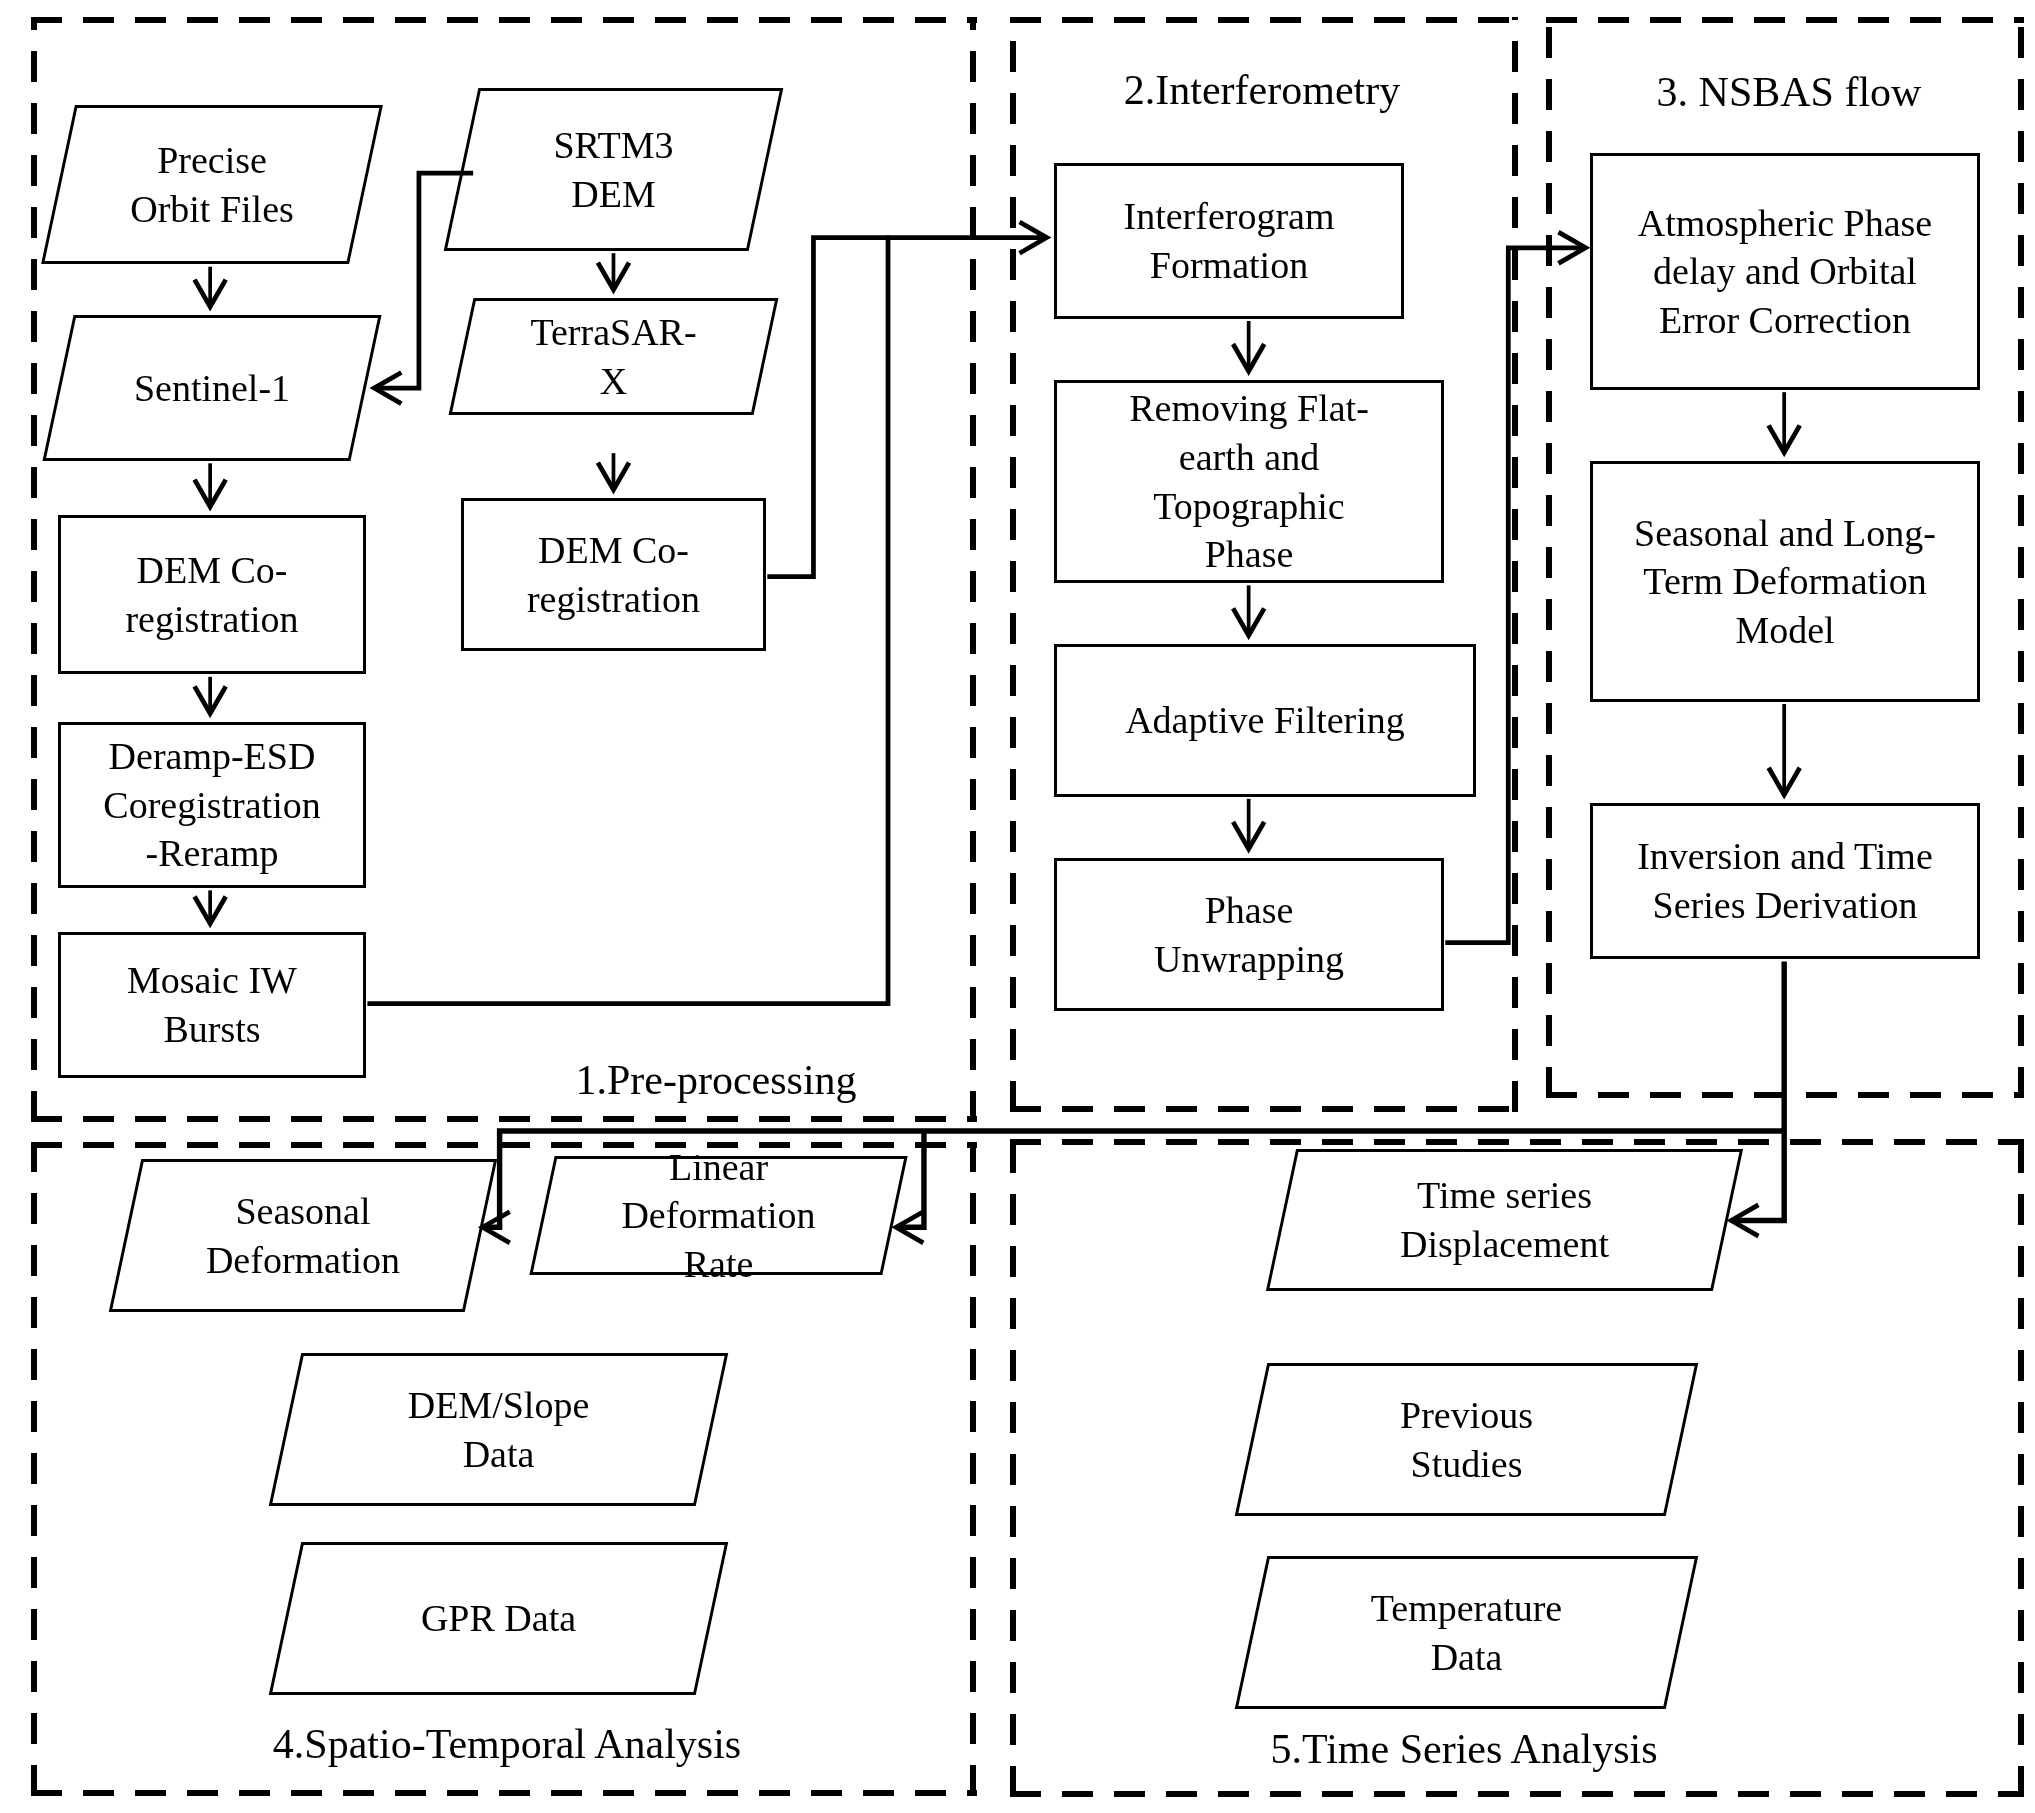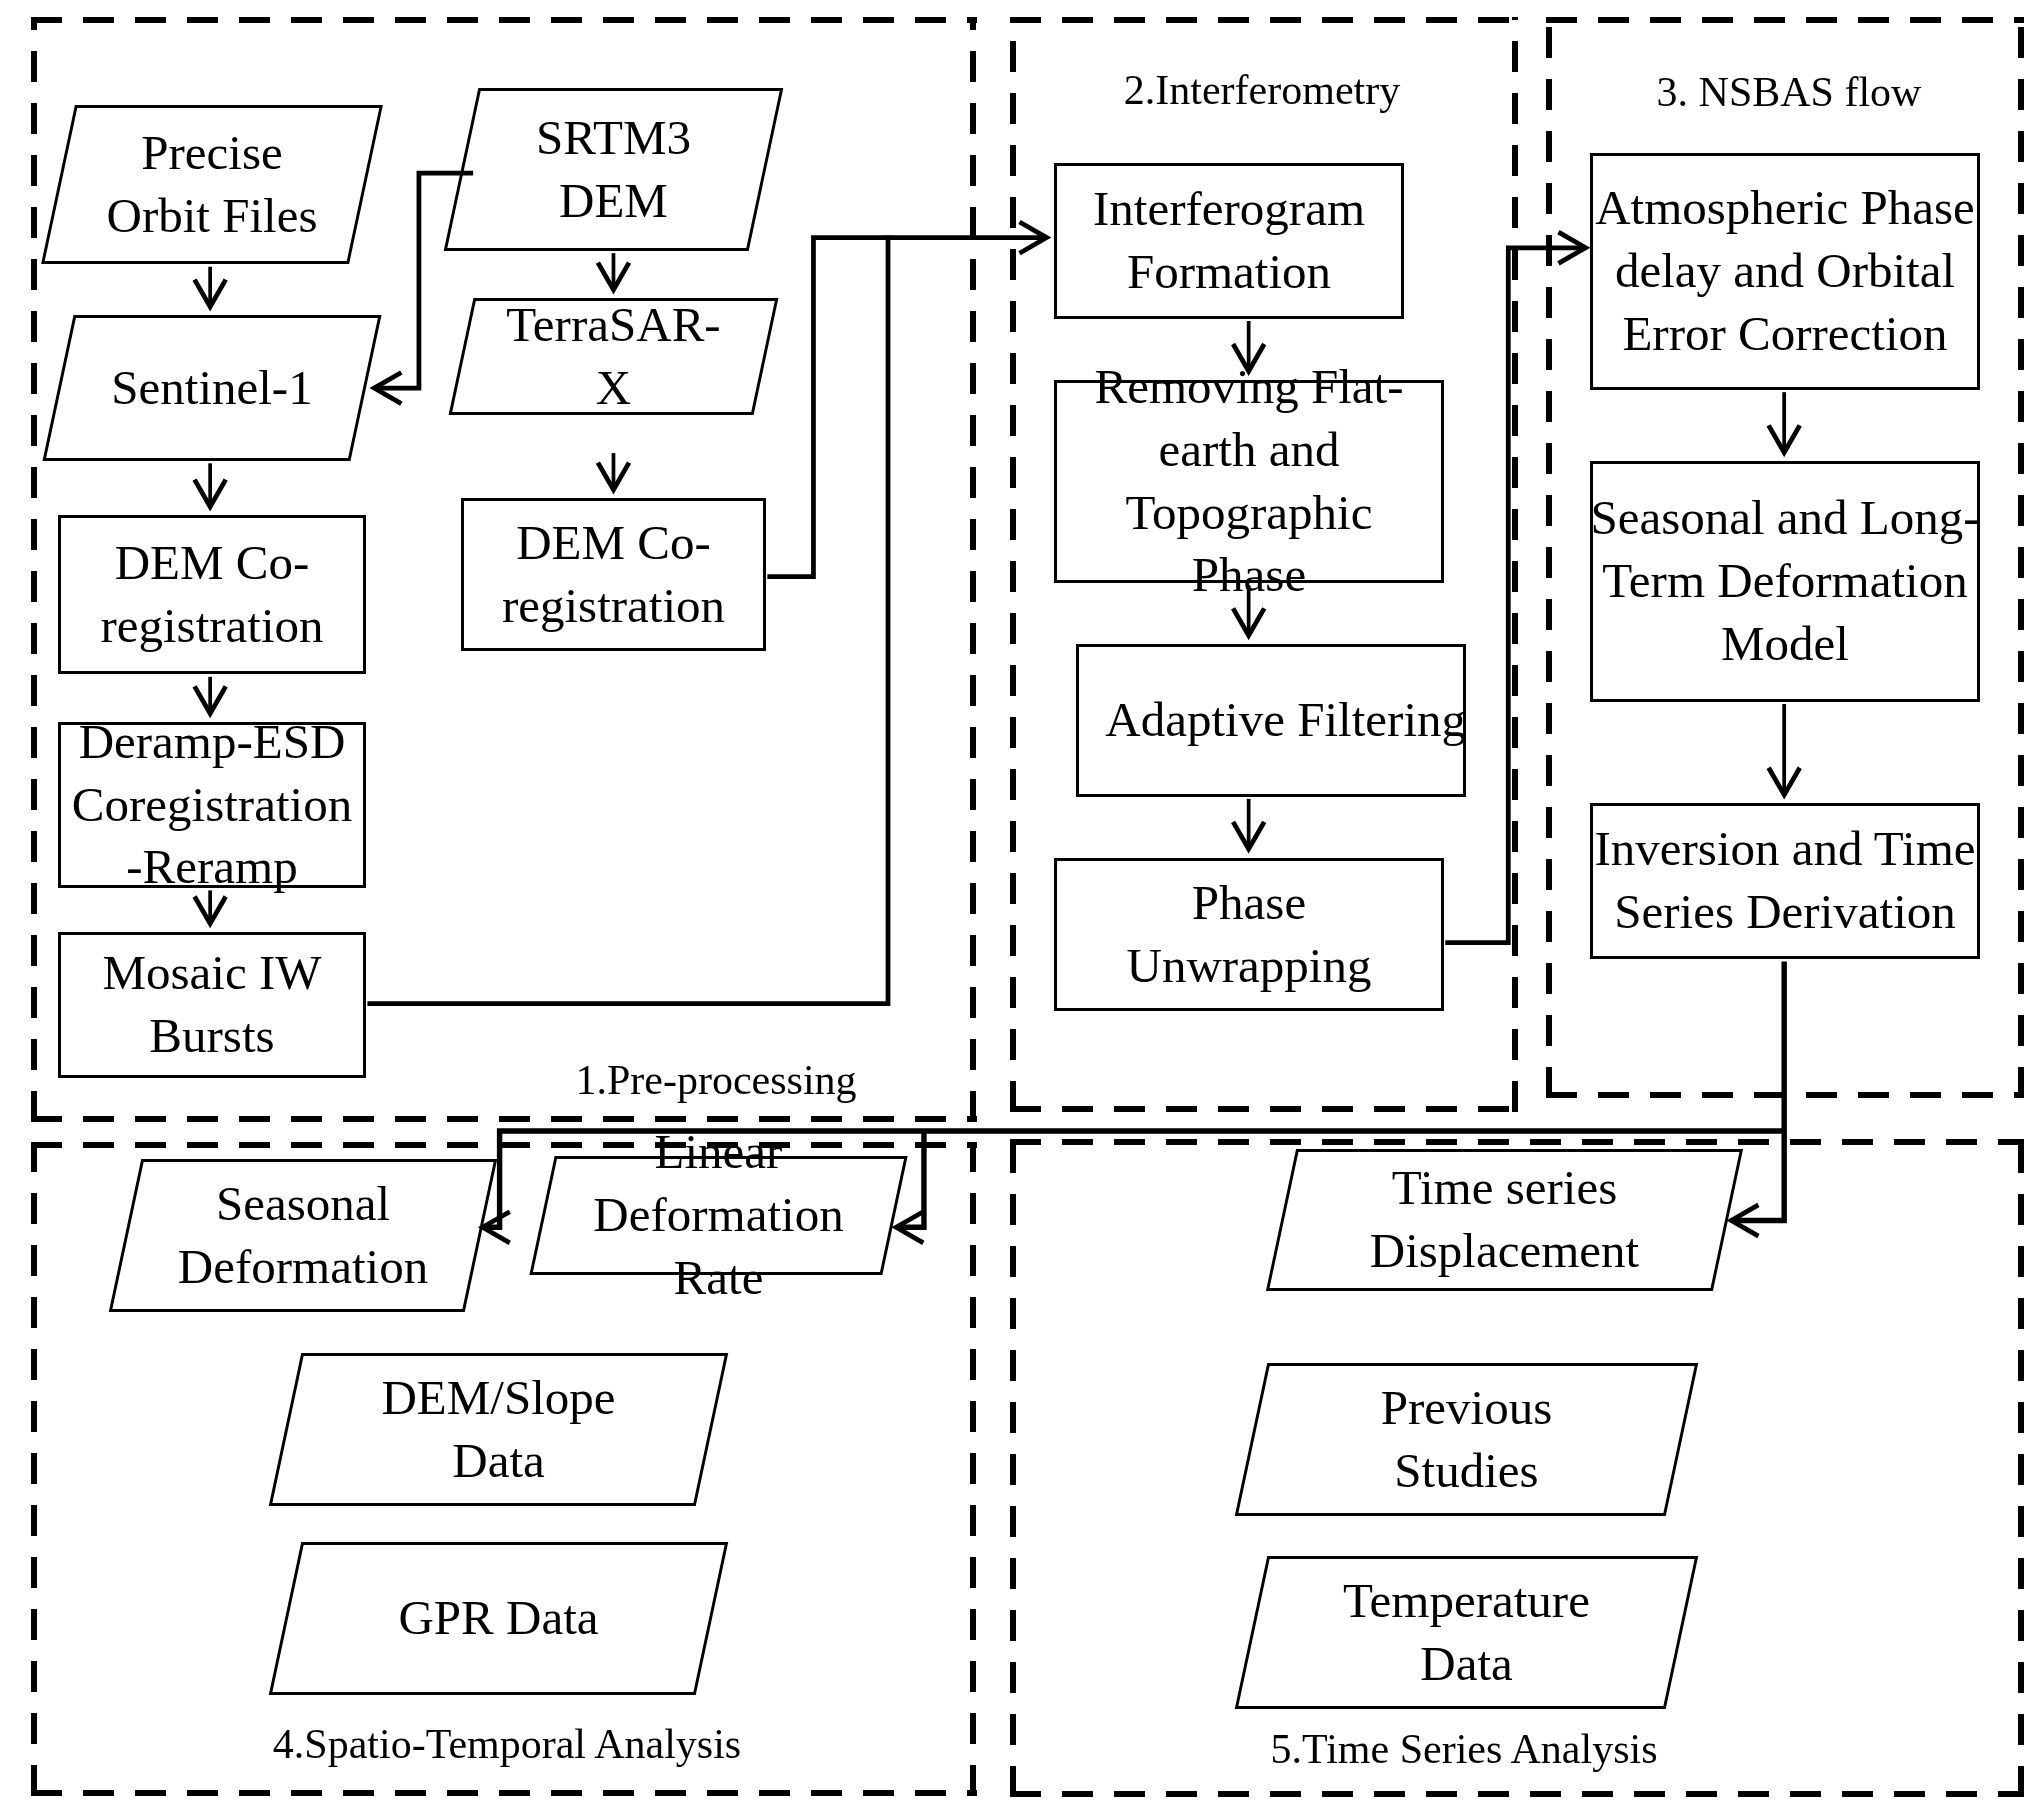--- a/index.html
+++ b/index.html
@@ -50,21 +50,21 @@
     background: #fff;
     box-sizing: border-box;
   }
   .node.para .shape {
     transform: skewX(-12deg);
   }
   .node .label {
     position: relative;
     z-index: 1;
     text-align: center;
-    font-size: 49px;
+    font-size: 38px;
     line-height: 1.28;
     white-space: pre-line;
   }
 
   #wires {
     position: absolute;
     left: 0;
     top: 0;
     z-index: 2;
     pointer-events: none;
@@ -136,21 +136,21 @@
     <div class="label">Interferogram
 Formation</div>
   </div>
   <div class="node" style="left:1054px; top:380px; width:390px; height:203px;">
     <div class="shape"></div>
     <div class="label">Removing Flat-
 earth and
 Topographic
 Phase</div>
   </div>
-  <div class="node" style="left:1076px; top:644px; width:390px; height:153px;justify-content:flex-end;">
+  <div class="node" style="left:1054px; top:644px; width:422px; height:153px;">
     <div class="shape"></div>
     <div class="label">Adaptive Filtering</div>
   </div>
   <div class="node" style="left:1054px; top:858px; width:390px; height:153px;">
     <div class="shape"></div>
     <div class="label">Phase
 Unwrapping</div>
   </div>
 
   <div class="node" style="left:1590px; top:153px; width:390px; height:237px;">

